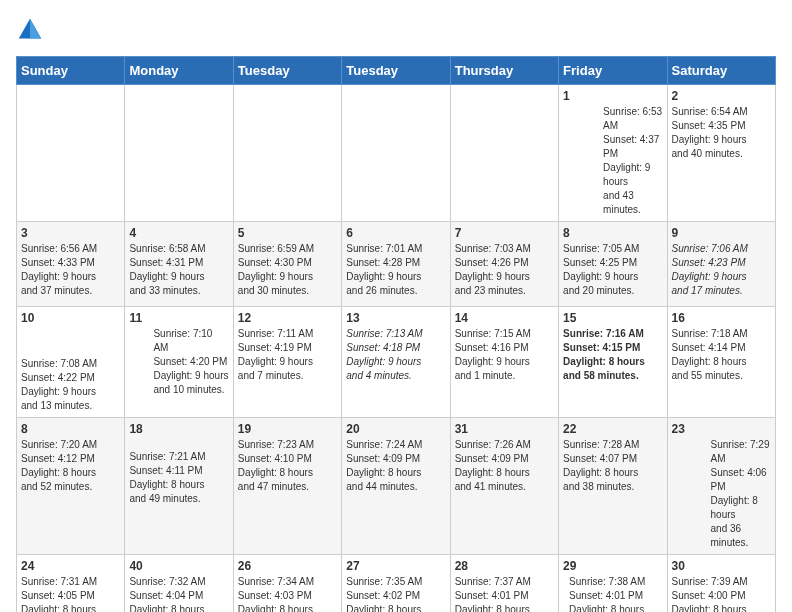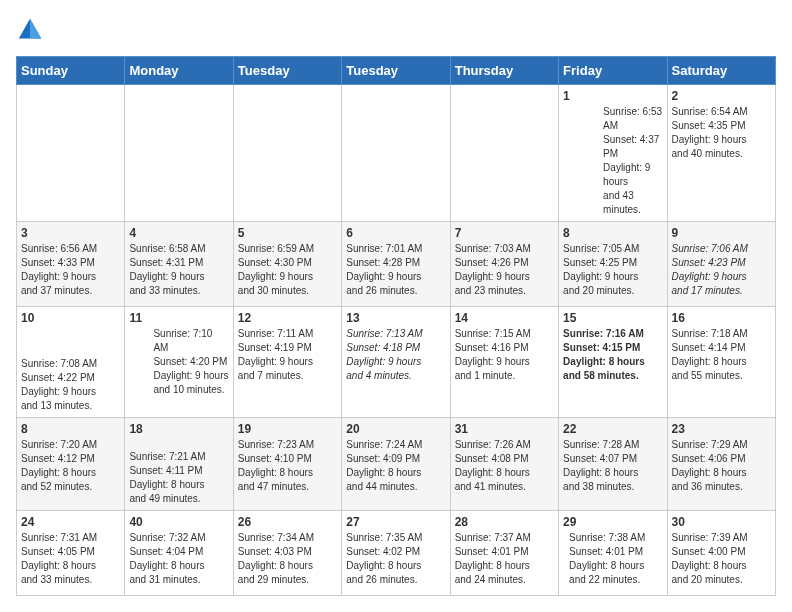--- a/index.html
+++ b/index.html
@@ -276,34 +276,34 @@
         <td>
           <span class="day-number">20</span>
           <div class="day-info" style="white-space: pre-line;">Sunrise: 7:24 AM
 Sunset: 4:09 PM
 Daylight: 8 hours
 and 44 minutes.</div>
         </td>
         <td>
           <span class="day-number">31</span>
           <div class="day-info" style="white-space: pre-line;">Sunrise: 7:26 AM
-Sunset: 4:08 PM
+Sunset: 4:09 PM
 Daylight: 8 hours
 and 41 minutes.</div>
         </td>
         <td>
           <span class="day-number">22</span>
           <div class="day-info" style="white-space: pre-line;">Sunrise: 7:28 AM
 Sunset: 4:07 PM
 Daylight: 8 hours
 and 38 minutes.</div>
         </td>
         <td>
           <span class="day-number">23</span>
-          <div class="day-info" style="white-space: pre-line;">Sunrise: 7:29 AM
+          <div class="day-info" style="white-space: pre-line; margin-left: 39px;">Sunrise: 7:29 AM
 Sunset: 4:06 PM
 Daylight: 8 hours
 and 36 minutes.</div>
         </td>
       </tr>
       <tr>
         <td>
           <span class="day-number">24</span>
           <div class="day-info" style="white-space: pre-line;">Sunrise: 7:31 AM
 Sunset: 4:05 PM

